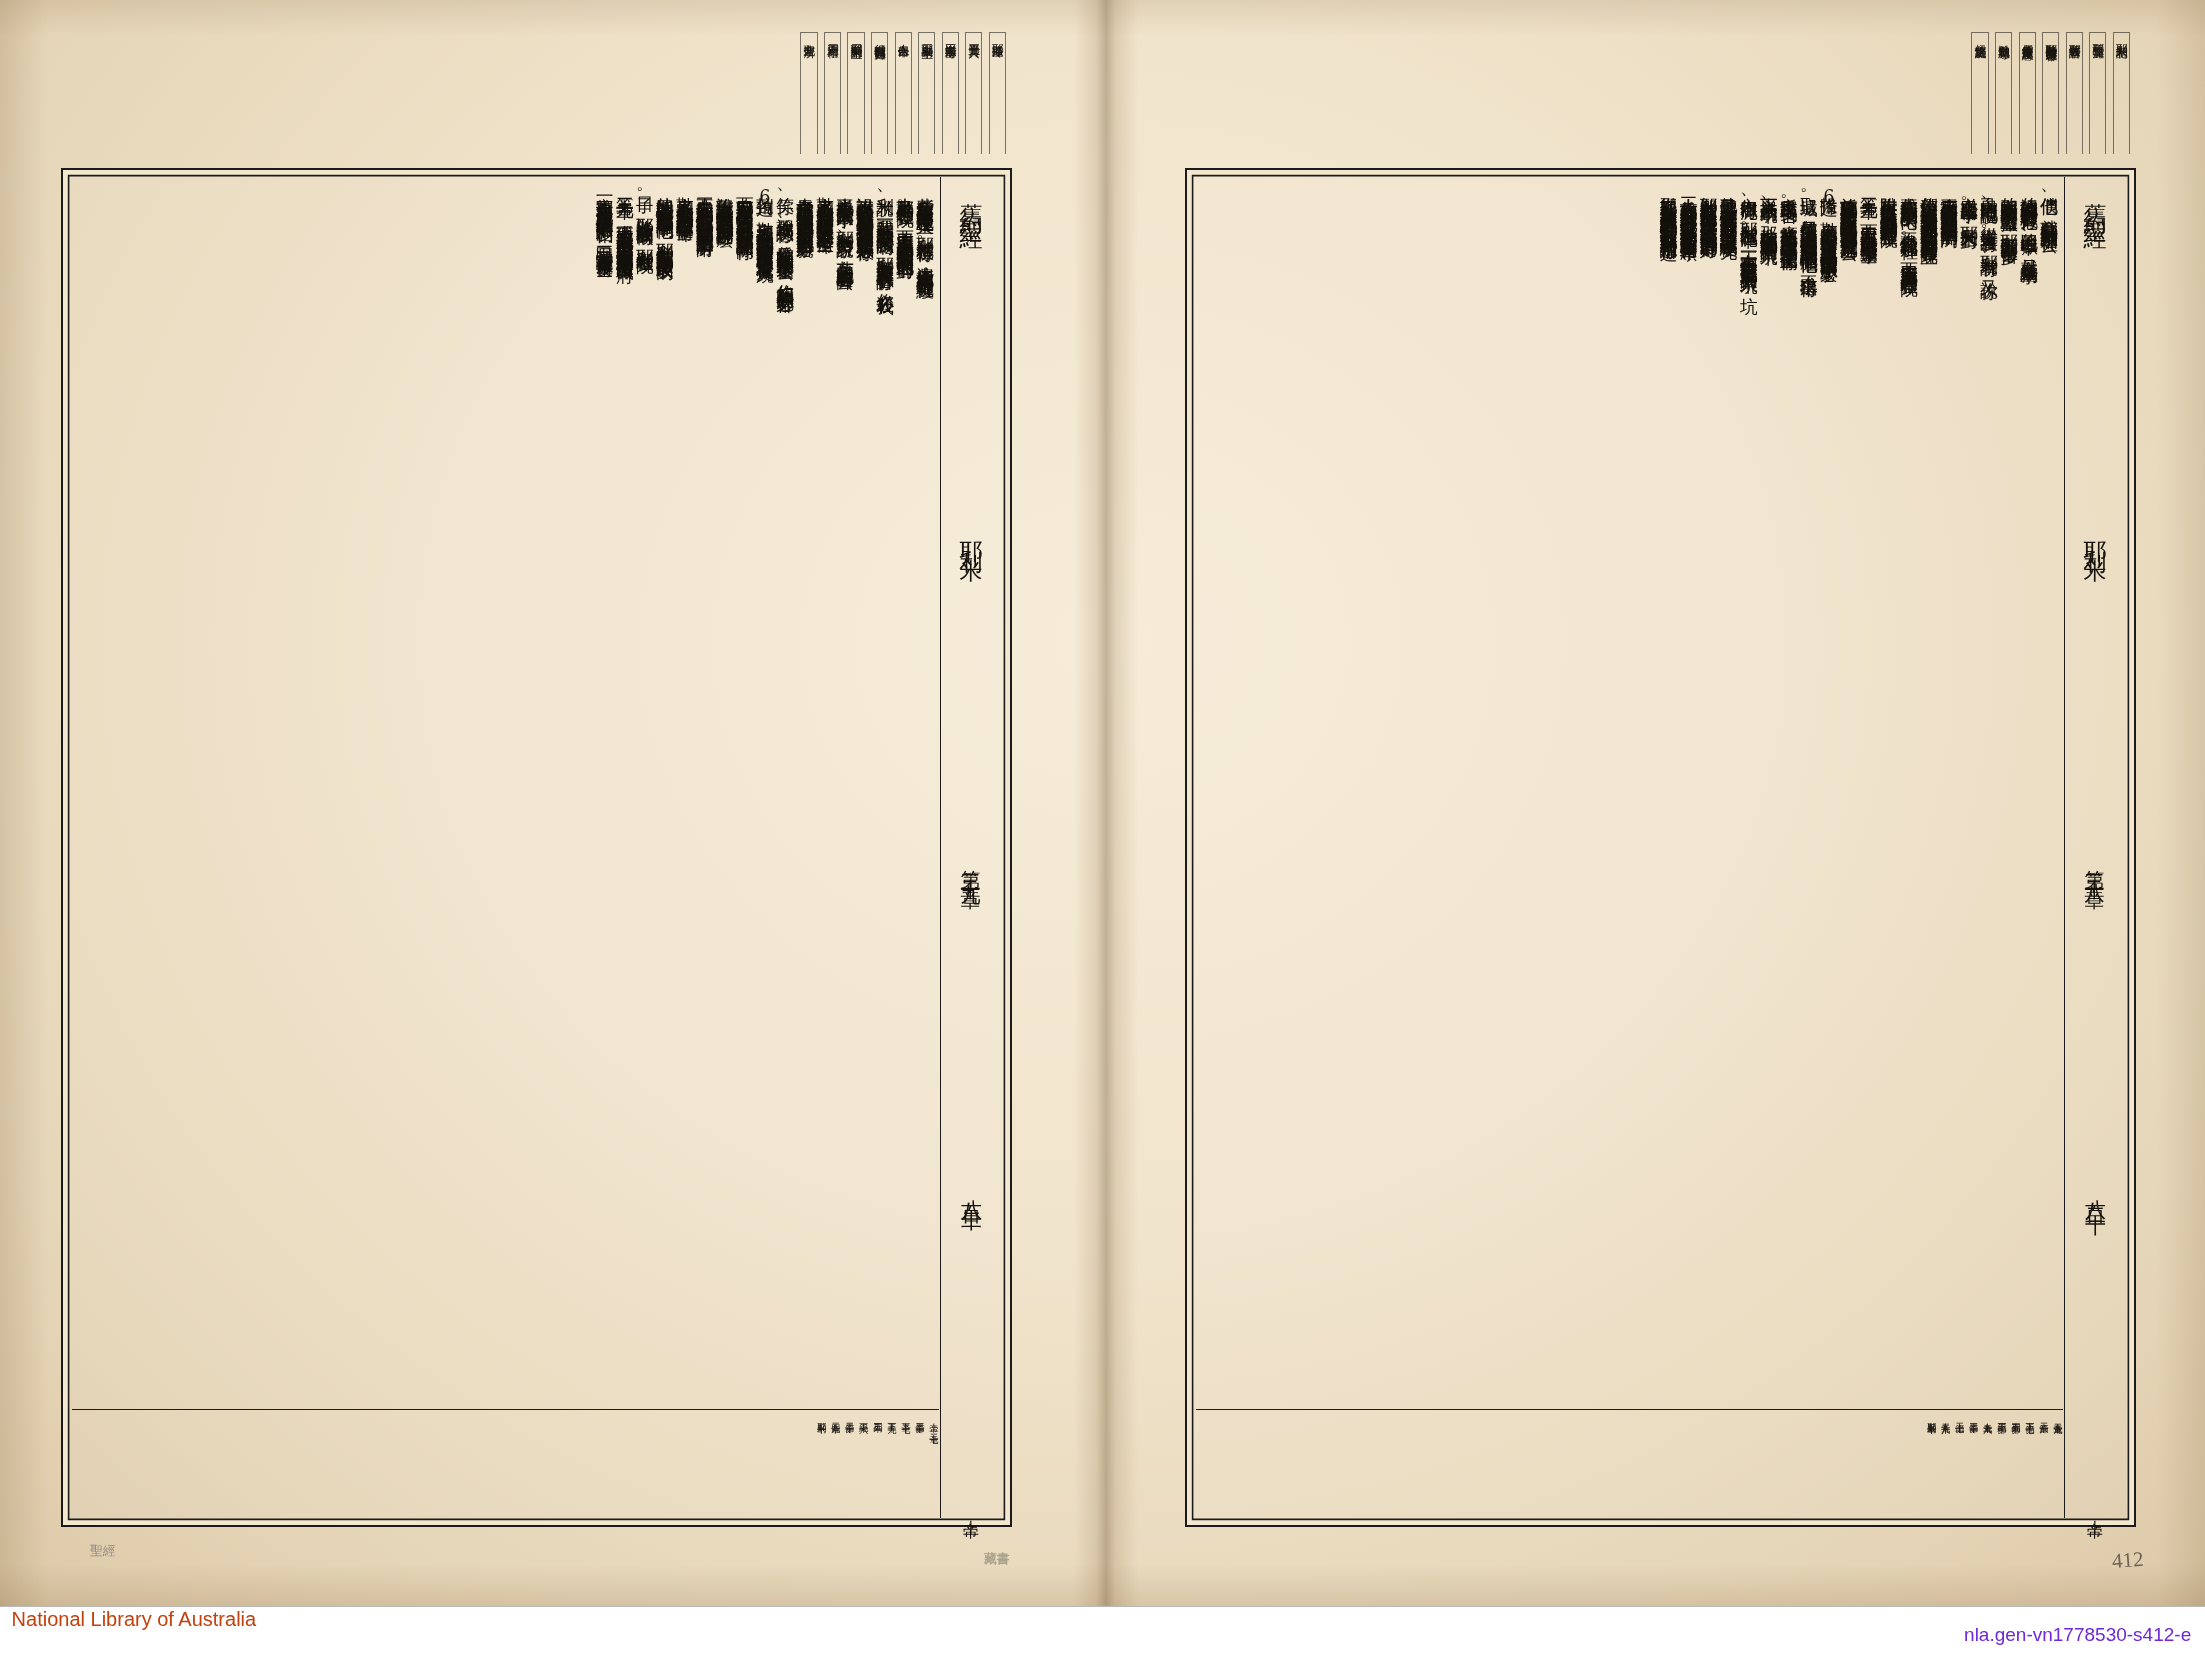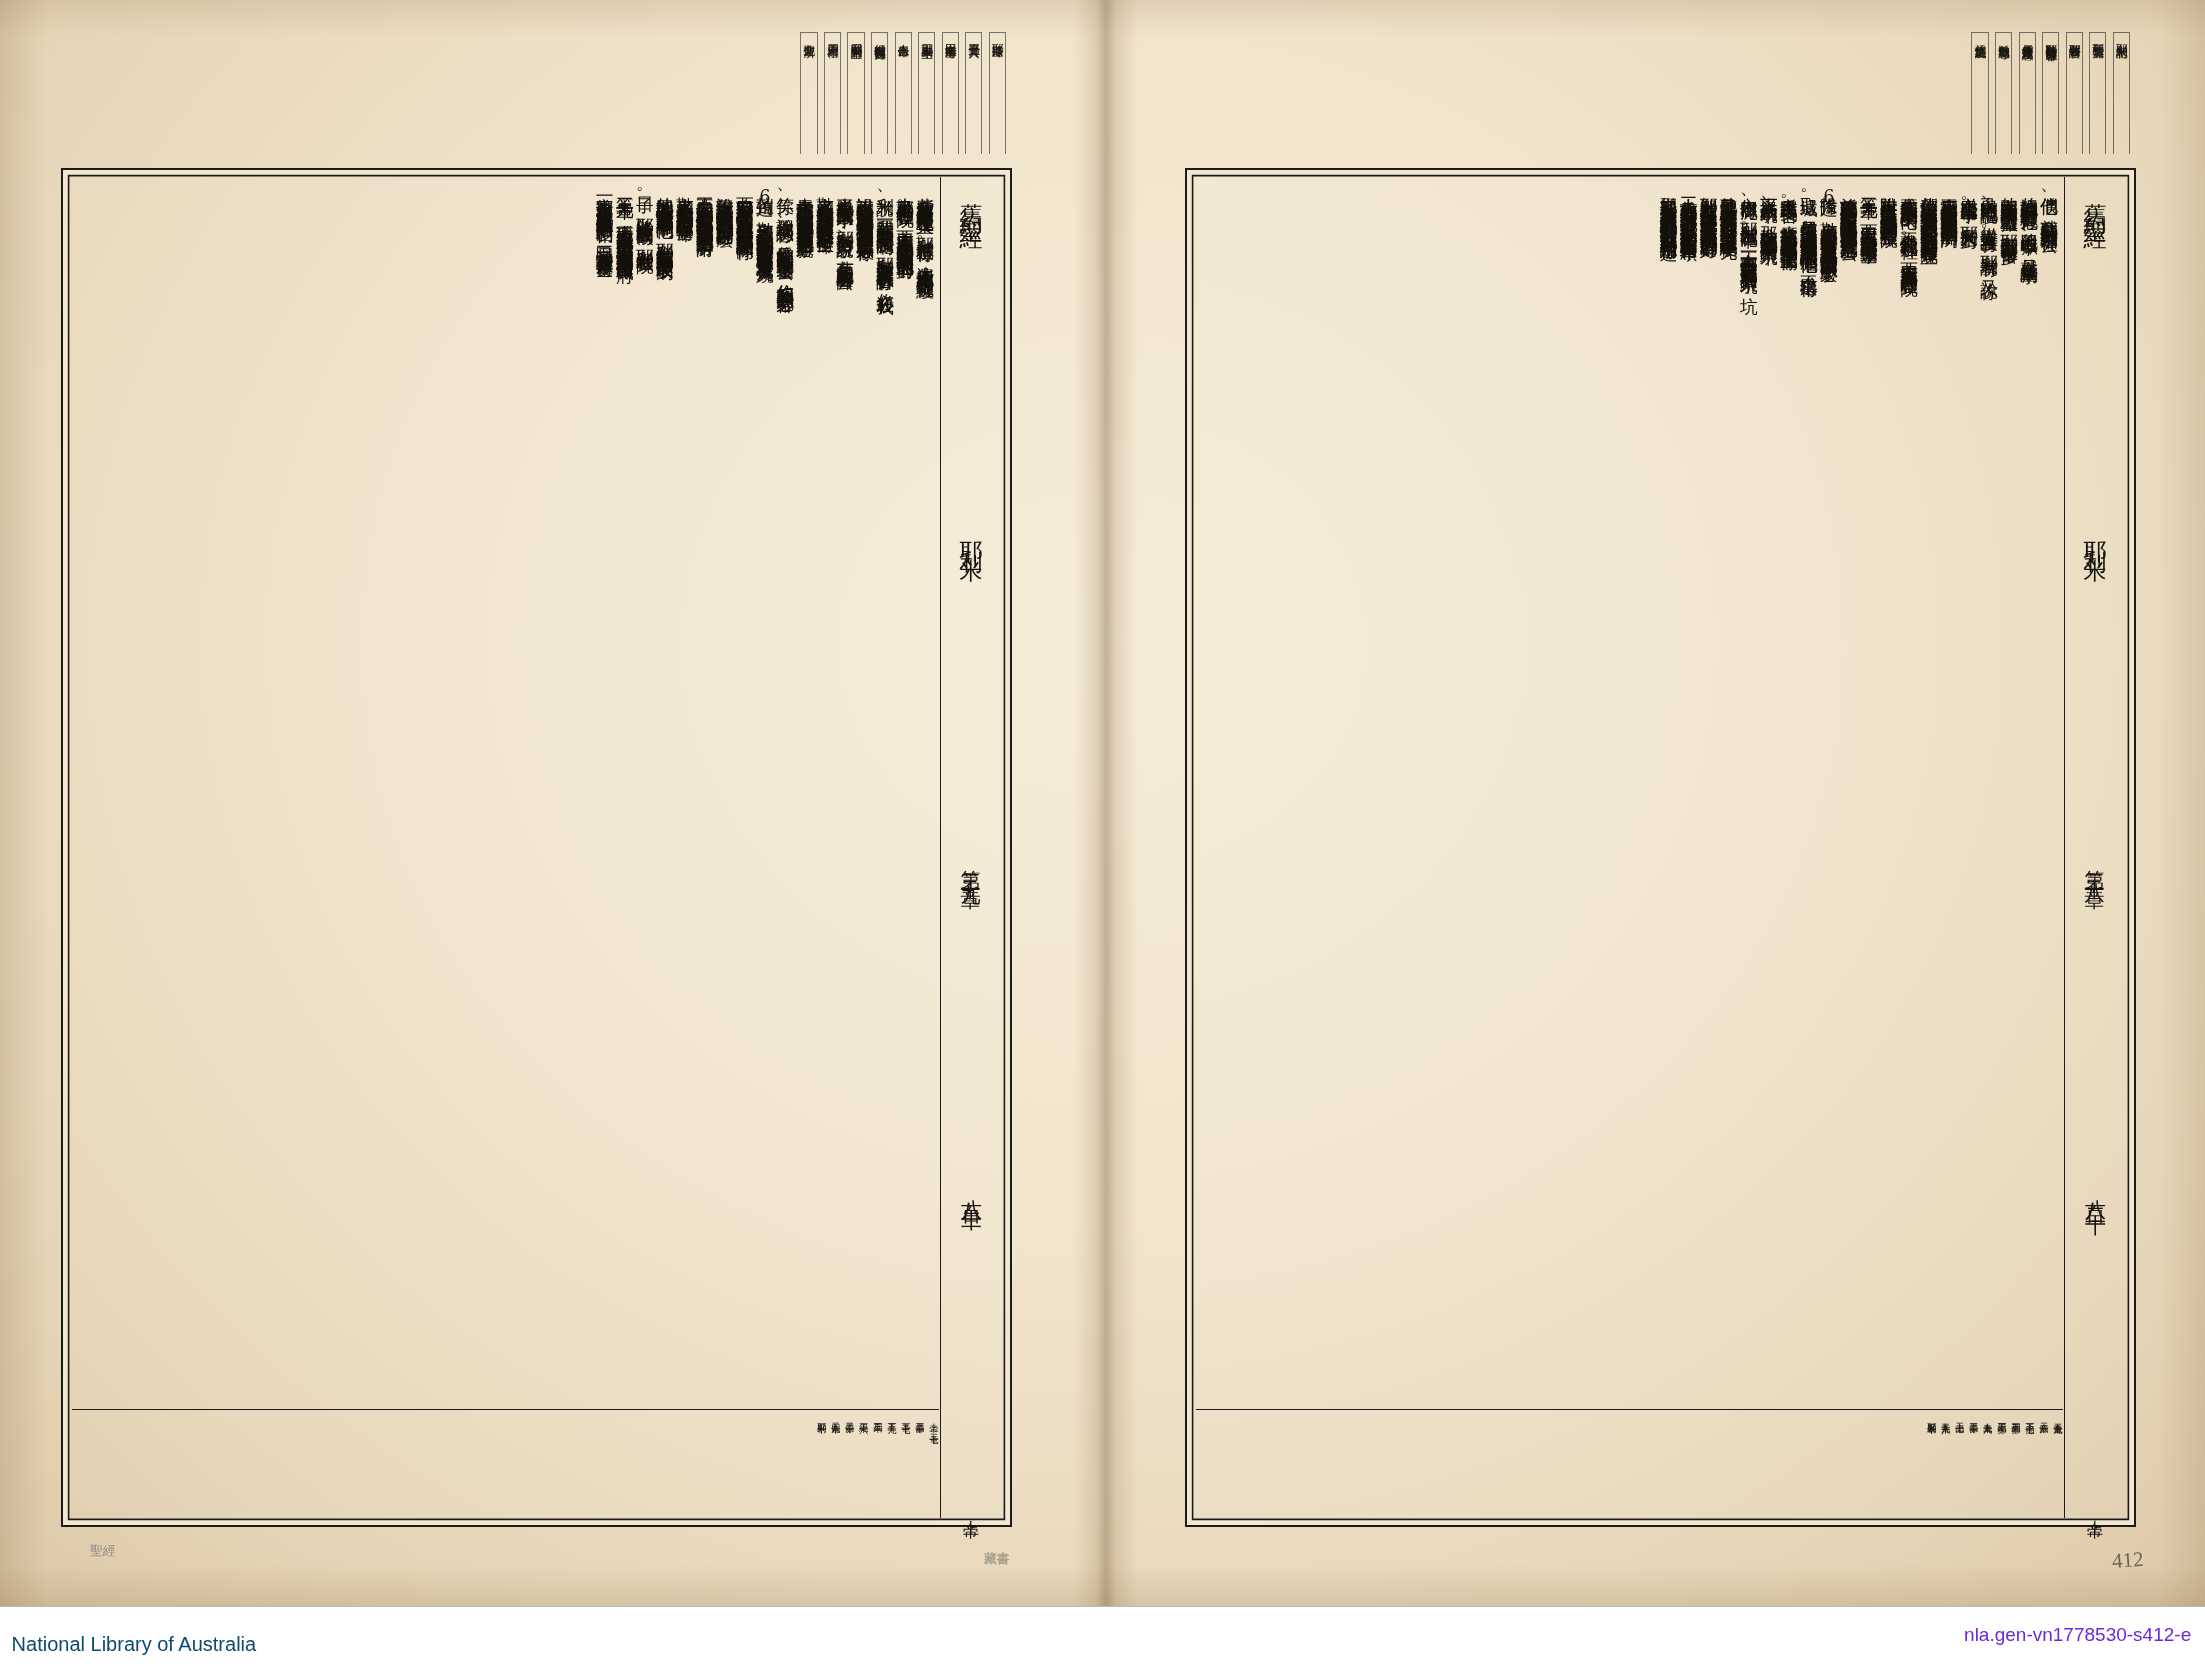--- a/index.html
+++ b/index.html
@@ -53,23 +53,23 @@
   
   .footer {
     position: absolute;
     left: 0; top: 1606px;
     width: 2205px; height: 59px;
     background: #ffffff;
     border-top: 1.1px solid #b9b9b9;
   }
   .footer .lib {
     position: absolute;
-    left: 11.6px; top: 26px;
+    left: 11.6px; top: 1px;
     font-size: 20px;
-    color: #0c4a6e;
+    color: #c2410c;
     font-family: "Liberation Sans", sans-serif;
   }
   .footer .rid {
     position: absolute;
     right: 13.8px; top: 17px;
     font-size: 19px;
     color: #6d28d9;
     font-family: "Liberation Sans", sans-serif;
   }
 

